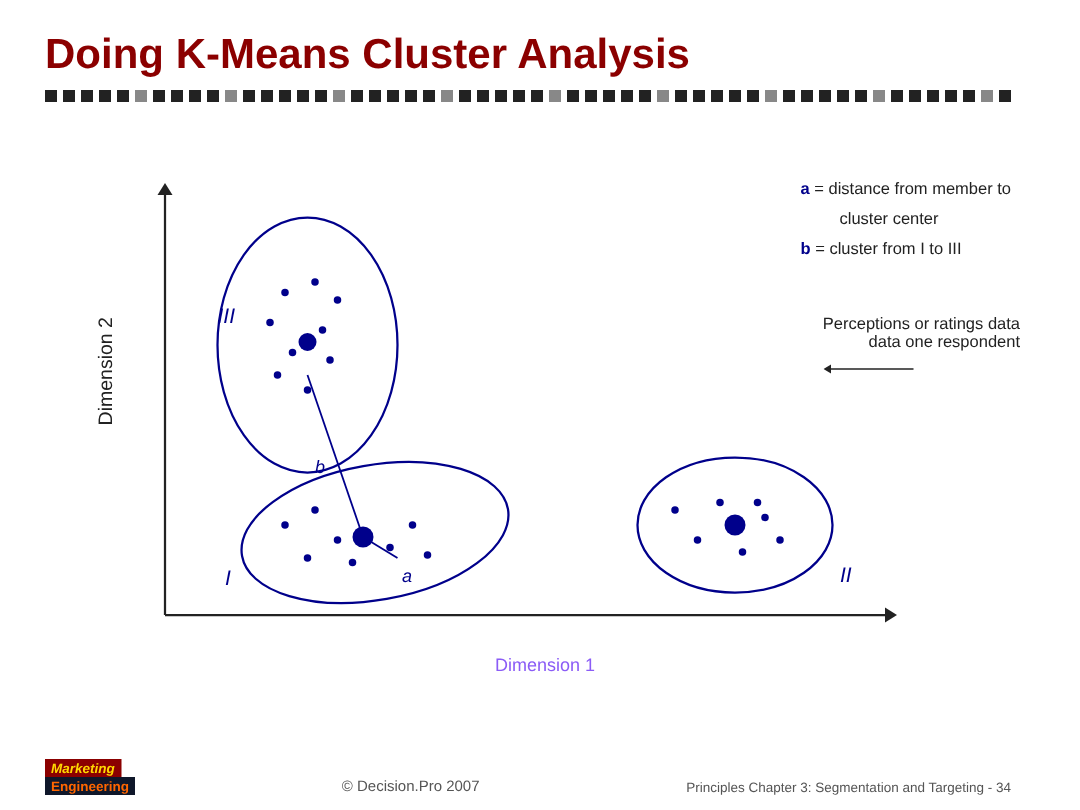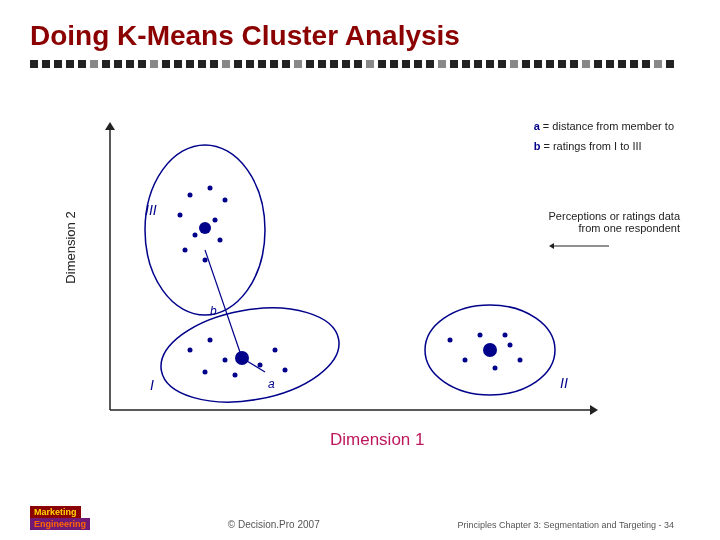--- a/index.html
+++ b/index.html
@@ -53,23 +53,24 @@
       display: flex;
       flex-direction: column;
       align-items: flex-start;
     }
     .logo-marketing {
       background: #8B0000;
       color: #FFD700;
       font-size: 9px;
       font-weight: bold;
       padding: 1px 4px;
+      font-style: italic;
     }
     .logo-engineering {
-      background: #701a75;
+      background: #0f172a;
       color: #FF6600;
       font-size: 9px;
       font-weight: bold;
       padding: 1px 4px;
     }
     .footer-copy {
       font-size: 10px;
       color: #555;
     }
     .footer-right {
@@ -139,24 +140,27 @@
       <span class="dot medium"></span>
       <span class="dot dark"></span>
   </div>
 
   <div style="position:absolute; top:70px; right:30px; font-size:11px; color:#222; line-height:1.8;margin-top:47px;">
     <div>
       <span style="color:#00008B; font-weight:bold;">a</span>
       <span>=</span>
       <span>distance from member to</span>
     </div>
+    <div style="margin-left:26px;">
+      <span>cluster center</span>
+    </div>
     <div>
       <span style="color:#00008B; font-weight:bold;">b</span>
       <span>=</span>
-      <span>ratings from I to III</span>
+      <span>cluster from I to III</span>
     </div>
   </div>
 
   <div style="position:absolute; top:120px; left:30px; width:660px; height:330px;">
 
     <div style="position:absolute; left:4px; top:120px; font-size:13px; color:#222; transform:rotate(-90deg); transform-origin:center center; white-space:nowrap;">Dimension 2</div>
 
     <svg width="640" height="320" style="position:absolute; left:20px; top:0;">
 
       <line x1="60" y1="290" x2="60" y2="10" stroke="#222" stroke-width="1.5"></line>
@@ -215,29 +219,29 @@
       <text x="160" y="195" font-size="12" font-style="italic" fill="#00008B">b</text>
 
       <line x1="215" y1="252" x2="192" y2="238" stroke="#00008B" stroke-width="1.2"></line>
 
       <text x="218" y="268" font-size="12" font-style="italic" fill="#00008B">a</text>
 
     </svg>
 
     <div style="position:absolute; right:10px; top:90px; font-size:11px; color:#222; text-align:right; white-space:nowrap;">
       <div>Perceptions or ratings data</div>
-      <div>from one respondent</div>
+      <div>data one respondent</div>
 
       <svg width="80" height="20" style="display:block; margin-top:2px;">
         <line x1="60" y1="10" x2="5" y2="10" stroke="#222" stroke-width="1"></line>
         <polygon points="5,7 5,13 0,10" fill="#222"></polygon>
       </svg>
     </div>
 
-    <div style="position:absolute; bottom:0px; left:300px; font-size:17px; color:#be185d;margin-top:36px;">Dimension 1</div>
+    <div style="position:absolute; bottom:0px; left:300px; font-size:12px; color:#8b5cf6;margin-top:36px;">Dimension 1</div>
   </div>
 
   <div class="footer">
     <div class="footer-logo">
       <div class="logo-marketing">Marketing</div>
       <div class="logo-engineering">Engineering</div>
     </div>
     <div class="footer-copy">© Decision.Pro 2007</div>
     <div class="footer-right">Principles Chapter 3: Segmentation and Targeting - 34</div>
   </div>

